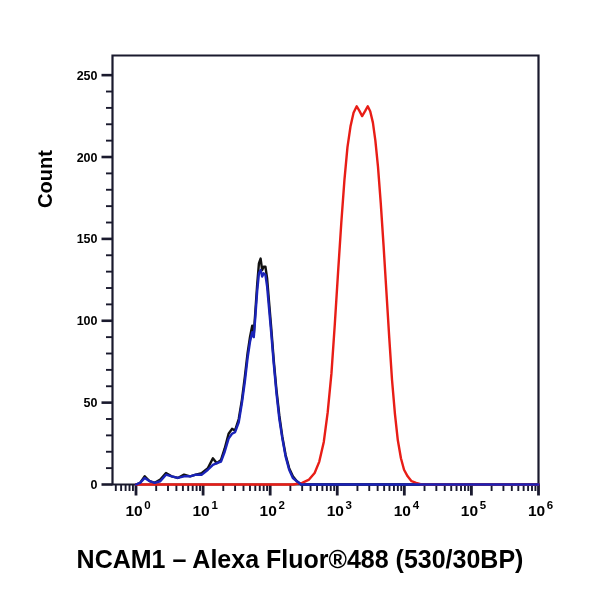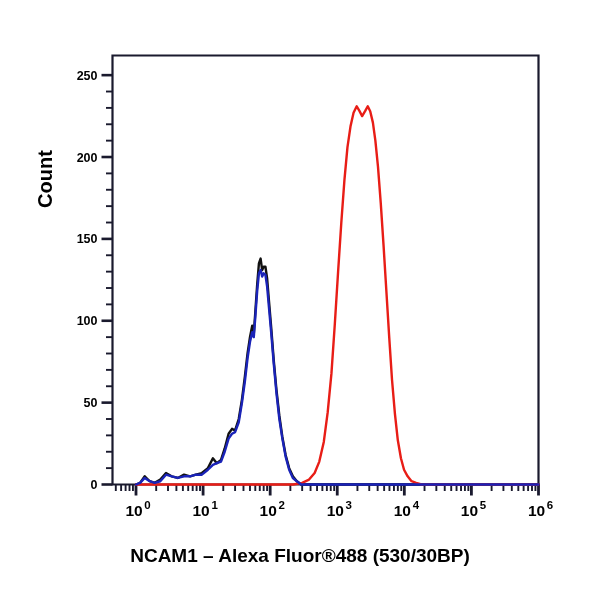--- a/index.html
+++ b/index.html
@@ -35,21 +35,21 @@
     text-align: center;
     letter-spacing: 0px;
     white-space: nowrap;
   }
   .xtitle {
     position: absolute;
     left: 0;
     top: 545px;
     width: 600px;
     text-align: center;
-    font-size: 19px;
+    font-size: 25px;
     font-weight: bold;
     color: #000;
     white-space: nowrap;
   }
   svg text {
     font-family: "Liberation Sans", sans-serif;
   }
   .ytick-label {
     font-size: 12.5px;
     font-weight: bold;

